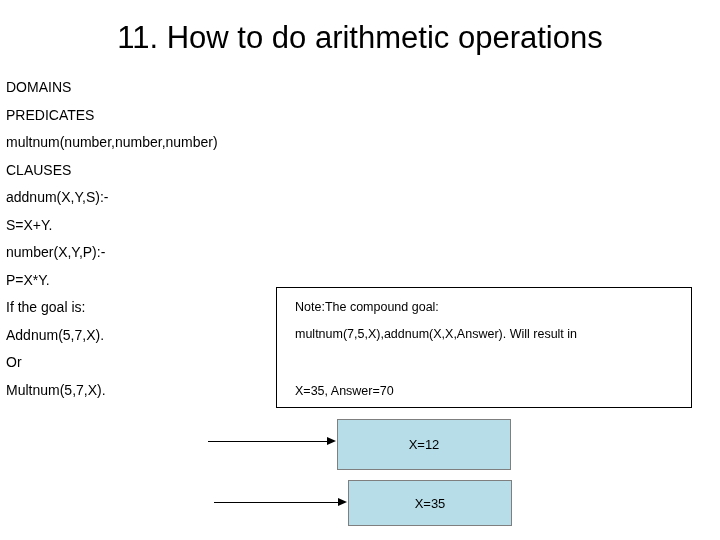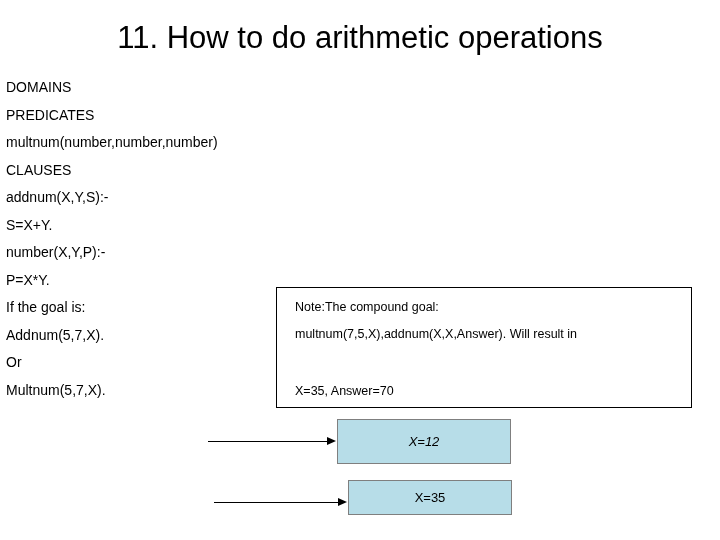--- a/index.html
+++ b/index.html
@@ -73,28 +73,27 @@
     font-size: 13px;
     color: #000000;
     display: flex;
     align-items: center;
     justify-content: center;
   }
   .result-box-1 {
     left: 337px;
     top: 419px;
     width: 174px;
-    height: 45px;
-    font-style: italic;
+    height: 51px;
   }
   .result-box-2 {
     left: 348px;
     top: 480px;
     width: 164px;
-    height: 35px;
+    height: 46px;
     text-align: center;
   }
   .arrow {
     position: absolute;
     height: 9px;
   }
   .arrow .shaft {
     position: absolute;
     left: 0;
     top: 4px;

